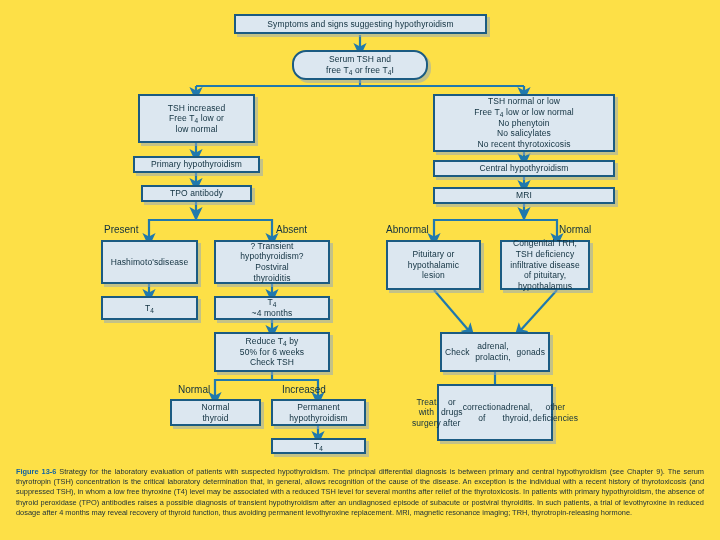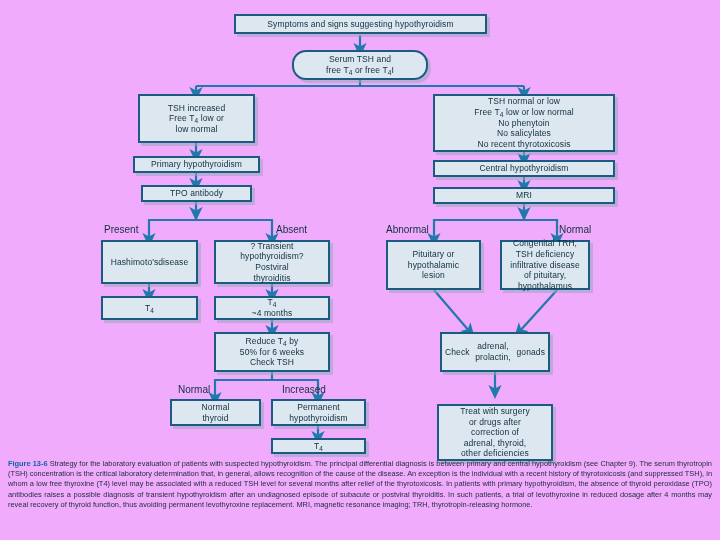--- a/index.html
+++ b/index.html
@@ -3,21 +3,21 @@
 <meta charset="utf-8">
 <style>
   * { box-sizing: border-box; }
   html, body { margin:0; padding:0; }
   body {
     width:720px; height:540px; overflow:hidden;
     background:#ffffff;
     font-family:"Liberation Sans", sans-serif;
     color:#12333f;
   }
-  #page { position:relative; width:720px; height:540px; background:#f0abfc; }
+  #page { position:relative; width:720px; height:540px; background:#fde047; }
 
   
   #chart { position:absolute; left:0; top:0; width:720px; height:455px; }
 
   .node {
     position:absolute;
     background:#dce7f0;
     border:2px solid #1b5b82;
     box-shadow:3px 3px 0 rgba(150,170,185,0.55);
     display:flex; align-items:center; justify-content:center; text-align:center;
@@ -43,21 +43,21 @@
   
   #caption {
     position:absolute; left:0; top:455px; width:720px; height:85px;
     padding:4px 8px 0 8px;
     font-size:7.4px;
     line-height:1.38;
     color:#1a2c38;
     text-align:justify;
   }
   #caption .figno { color:#1464a0; font-weight:bold; }
-  #caption p { margin:0; }
+  #caption p { margin:8px; }
 </style>
 </head>
 <body>
 
 <div id="page">
 
   <div id="chart">
 
     <svg class="wires" viewBox="0 0 720 455">
       <defs>
@@ -199,21 +199,21 @@
       <span>of pituitary,</span>
       <span>hypothalamus</span>
     </div>
 
     <div class="node" style="left:440px; top:332px; width:110px; height:40px; flex-direction:row;">
       <span>Check</span>
       <span>adrenal, prolactin,</span>
       <span>gonads</span>
     </div>
 
-    <div class="node" style="left:437px; top:404px; width:116px; height:57px; flex-direction:column;">
+    <div class="node" style="left:437px; top:384px; width:116px; height:57px; flex-direction:row;">
       <span>Treat with surgery</span>
       <span>or drugs after</span>
       <span>correction of</span>
       <span>adrenal, thyroid,</span>
       <span>other deficiencies</span>
     </div>
 
     <div class="lbl" style="left:104px; top:224px;">Present</div>
     <div class="lbl" style="left:276px; top:224px;">Absent</div>
     <div class="lbl" style="left:178px; top:384px;">Normal</div>

